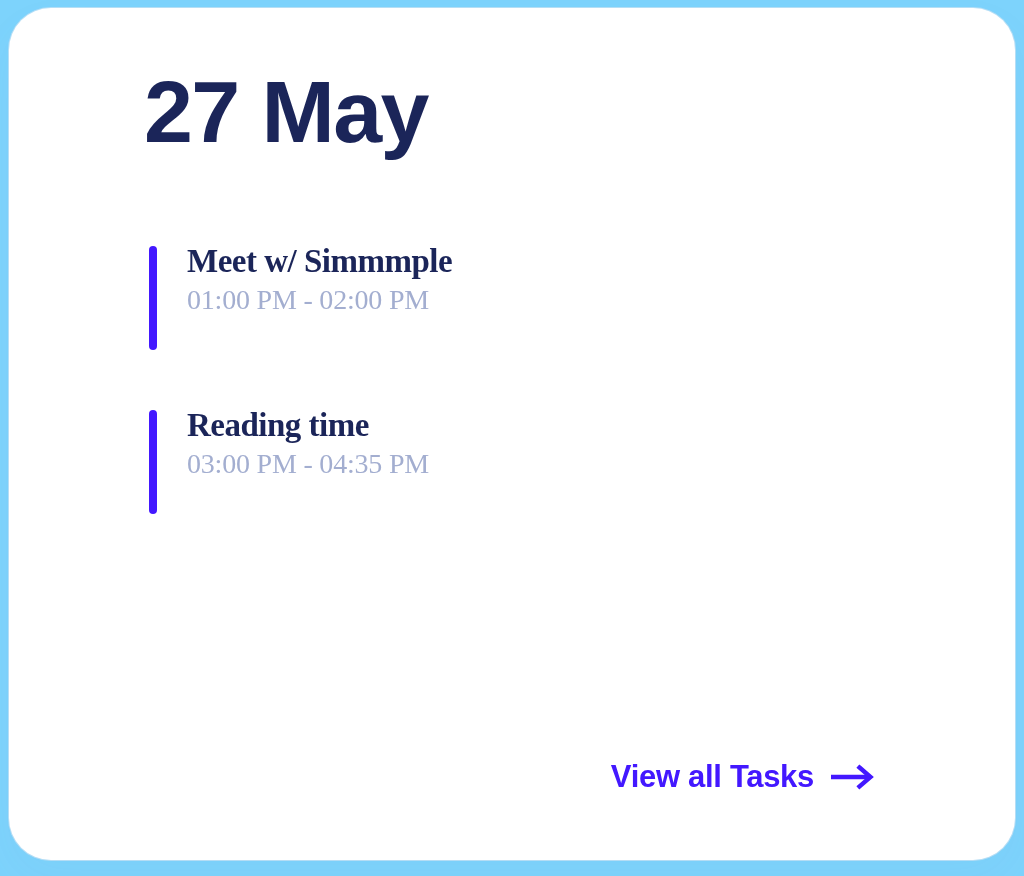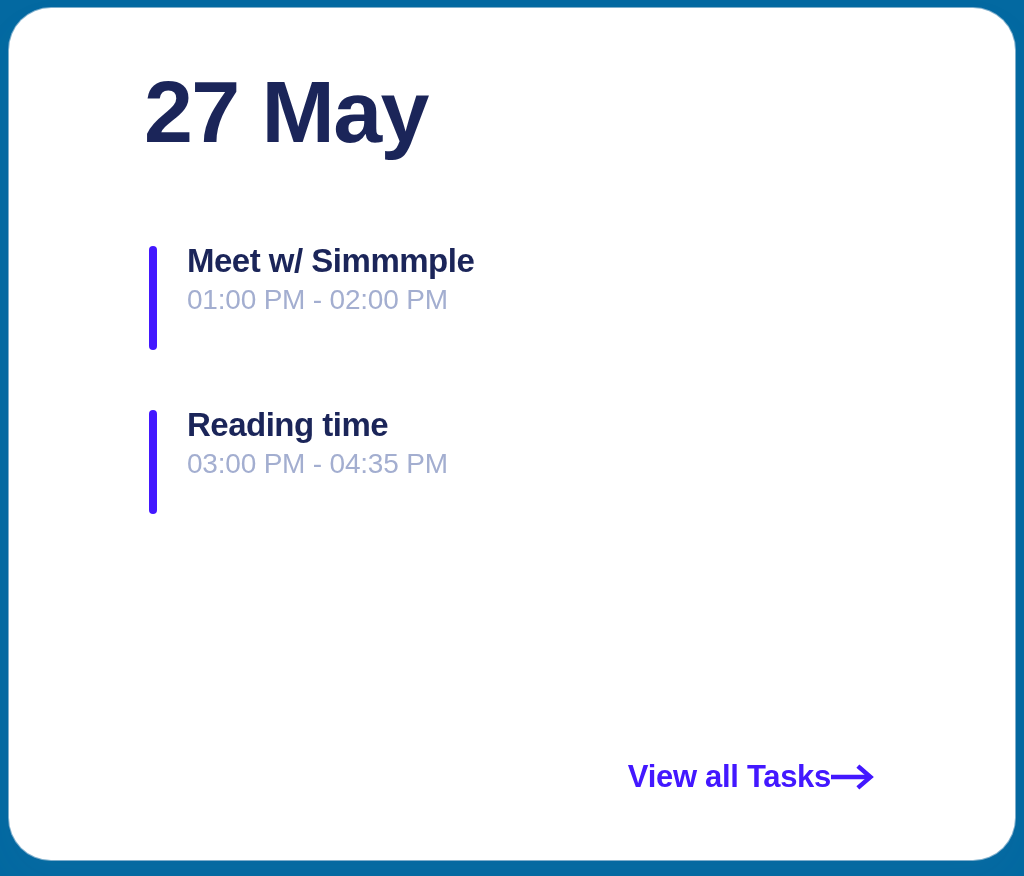--- a/index.html
+++ b/index.html
@@ -14,21 +14,21 @@
   body {
     background: #fbfbfd;
     font-family: "Liberation Sans", "DejaVu Sans", sans-serif;
     -webkit-font-smoothing: antialiased;
   }
 
   #app-root {
     position: relative;
     width: 1024px;
     height: 876px;
-    background: #0369a1;
+    background: #7dd3fc;
   }
 
   
   .task-card {
     position: absolute;
     left: 9px;
     top: 8px;
     width: 1006px;
     height: 852px;
     background: #ffffff;
@@ -62,20 +62,21 @@
     right: 110px;
   }
 
   .task-item {
     position: relative;
     display: flex;
     align-items: flex-start;
     padding-left: 38px;
     min-height: 104px;
     margin-bottom: 60px;
+    font-family: Liberation Serif, serif;
   }
 
   .task-item:last-child {
     margin-bottom: 0;
   }
 
   .task-accent-bar {
     position: absolute;
     left: 0;
     top: 6px;
@@ -114,20 +115,21 @@
     position: absolute;
     right: 140px;
     bottom: 68px;
     display: flex;
     justify-content: flex-end;
   }
 
   .view-all-link {
     display: inline-flex;
     align-items: center;
+    gap: 17px;
     font-size: 31px;
     font-weight: 700;
     letter-spacing: -0.3px;
     color: #4318ff;
     text-decoration: none;
     cursor: pointer;
     background: none;
     border: none;
     font-family: inherit;
     padding: 0;

